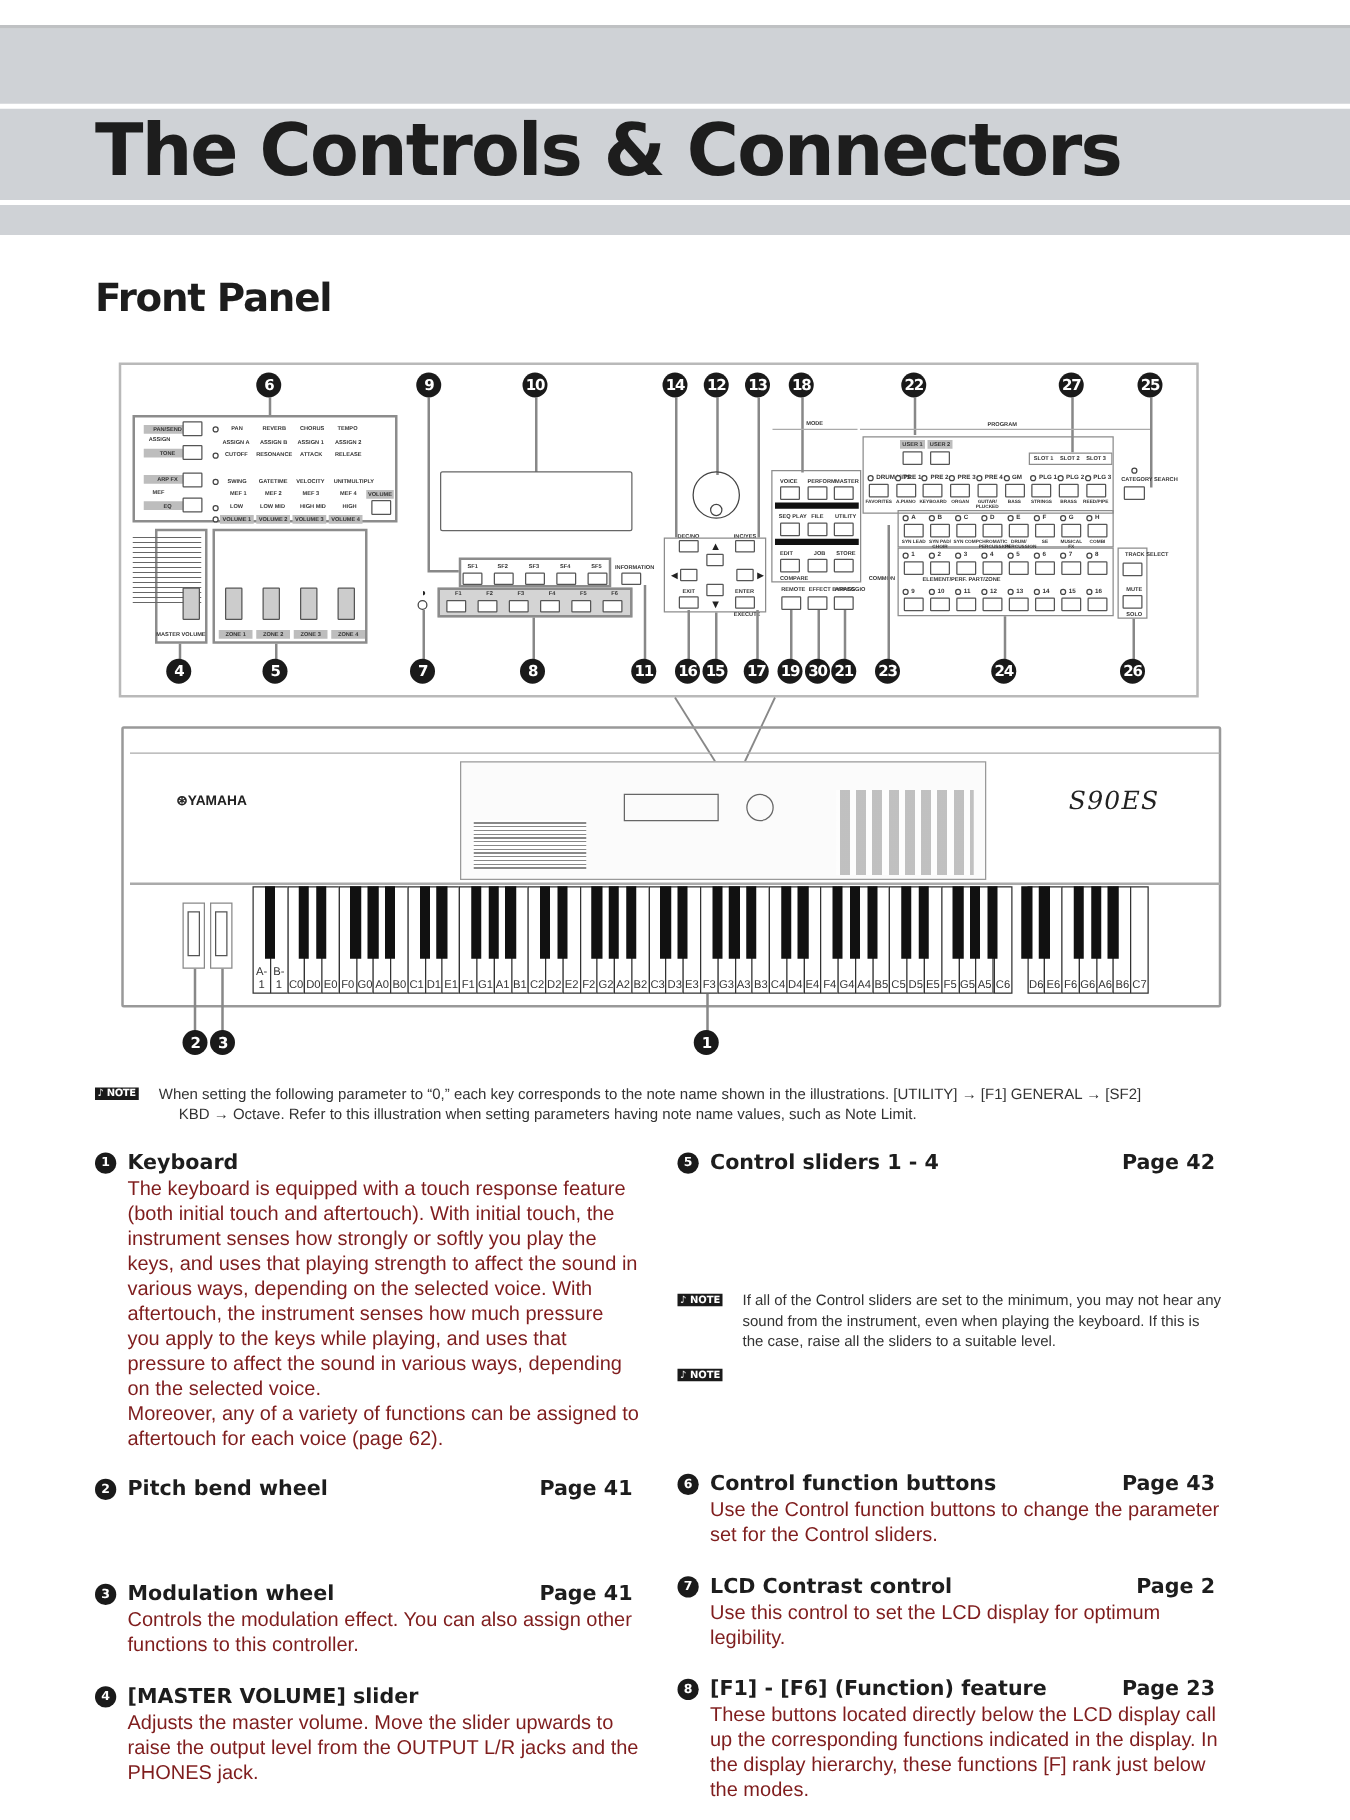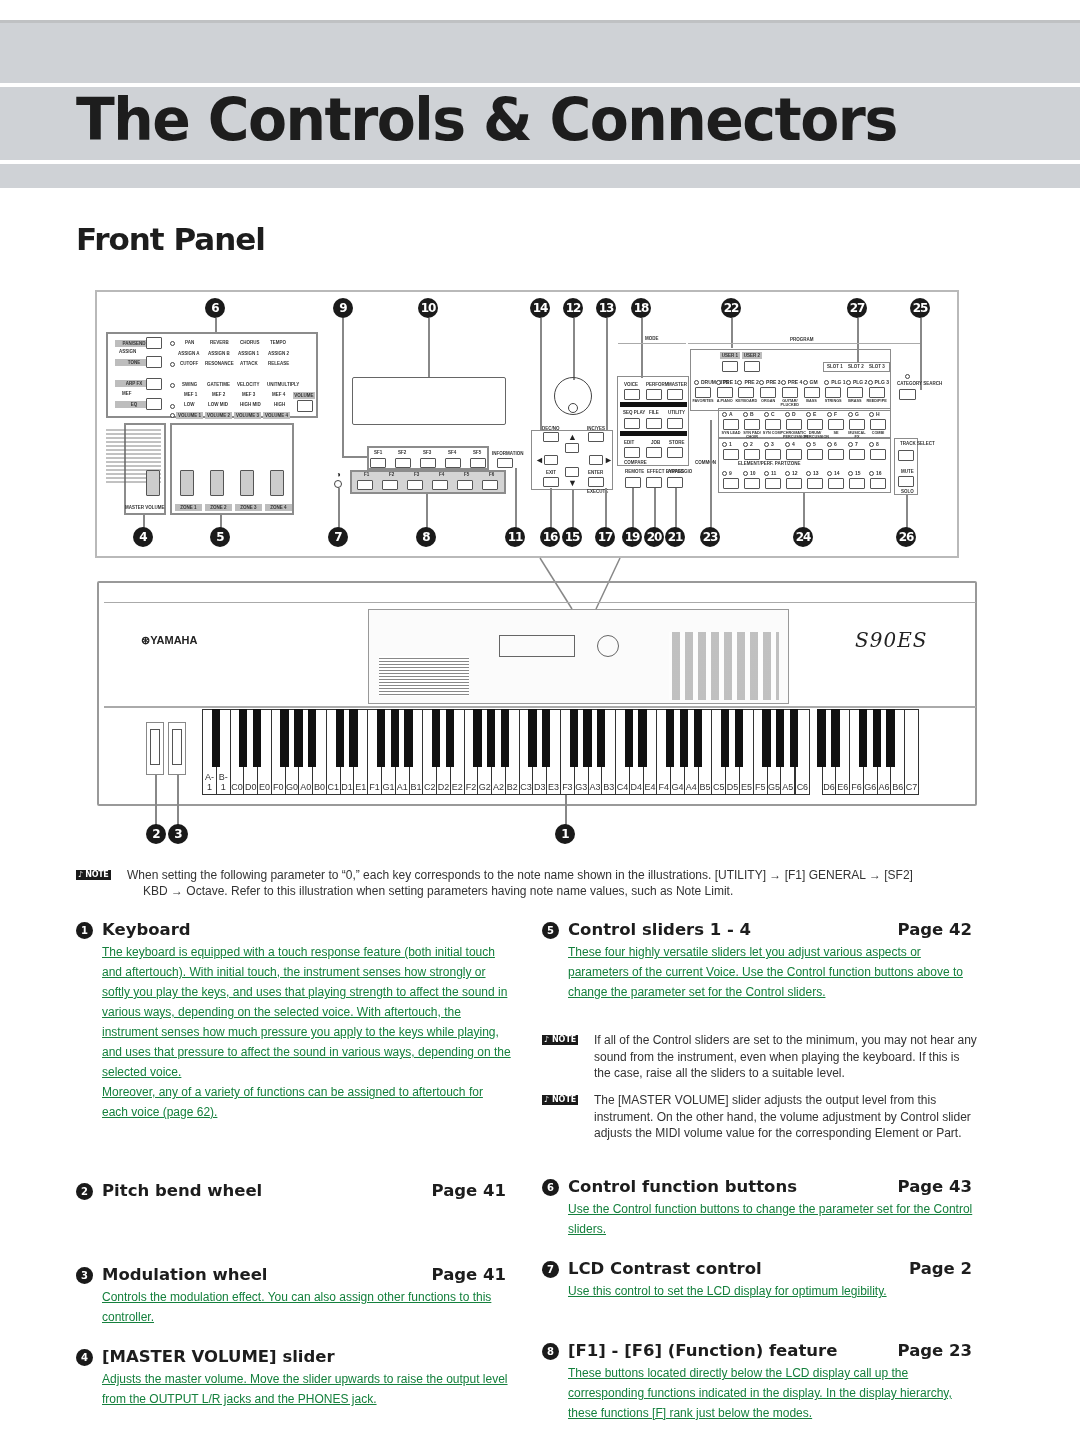--- a/index.html
+++ b/index.html
@@ -22,21 +22,21 @@
   .lcd{position:absolute;border:1.3px solid #666;border-radius:2px;background:#fff;}
   .key-w{position:absolute;top:0;height:86px;border:1px solid #333;background:#fff;}
   .key-b{position:absolute;top:0;height:58px;background:#111;}
   .key-lbl{position:absolute;bottom:2px;left:0;right:0;text-align:center;font-size:9px;color:#333;}
   .note-badge{position:absolute;background:#1a1a1a;color:#fff;font-size:8px;font-weight:bold;line-height:10px;padding:0 2px;font-family:"DejaVu Sans",sans-serif;letter-spacing:-0.3px;}
   .note-text{position:absolute;font-size:12px;line-height:16.5px;color:#333;}
   .sec{position:absolute;width:430px;}
   .sec-num{position:absolute;left:0;top:2px;width:17px;height:17px;border-radius:50%;background:#1a1a1a;color:#fff;font-size:10px;text-align:center;line-height:17px;font-weight:bold;font-family:"DejaVu Sans",sans-serif;}
   .sec-title{position:absolute;left:26px;top:0;font-family:"DejaVu Sans",sans-serif;font-weight:bold;font-size:16.5px;color:#1d1d1d;white-space:nowrap;}
   .sec-page{position:absolute;right:0;top:0;font-family:"DejaVu Sans",sans-serif;font-weight:bold;font-size:16.5px;color:#1d1d1d;}
-  .sec-body{position:absolute;left:26px;top:22px;width:410px;font-size:12px;line-height:20px;color:#15803d;text-decoration:underline;}
+  .sec-body{position:absolute;left:26px;top:22px;width:410px;font-size:16px;line-height:20px;color:#7f1d1d;}
   .sec-note-badge{position:absolute;left:0;background:#1a1a1a;color:#fff;font-size:8px;font-weight:bold;padding:0 2px;line-height:10px;font-family:"DejaVu Sans",sans-serif;}
   .sec-note-text{position:absolute;left:62px;width:385px;font-size:12px;line-height:16.5px;color:#333;}
 </style>
 </head>
 <body>
 
 <div class="abs" style="left:0;top:20px;width:1080px;height:3px;background:#bfc1c3;"></div>
 <div class="band" style="top:23px;height:60px;"></div>
 <div class="band" style="top:87px;height:73px;"></div>
 <div class="band" style="top:164px;height:24px;"></div>
@@ -409,21 +409,21 @@
 
 <div class="callout" style="left:133px;top:527px;">4</div>
 <div class="callout" style="left:210px;top:527px;">5</div>
 <div class="callout" style="left:328px;top:527px;">7</div>
 <div class="callout" style="left:416px;top:527px;">8</div>
 <div class="callout" style="left:505px;top:527px;">11</div>
 <div class="callout" style="left:540px;top:527px;">16</div>
 <div class="callout" style="left:562px;top:527px;">15</div>
 <div class="callout" style="left:595px;top:527px;">17</div>
 <div class="callout" style="left:622px;top:527px;">19</div>
-<div class="callout" style="left:644px;top:527px;">20</div>
+<div class="callout" style="left:644px;top:527px;">30</div>
 <div class="callout" style="left:665px;top:527px;">21</div>
 <div class="callout" style="left:700px;top:527px;">23</div>
 <div class="callout" style="left:793px;top:527px;">24</div>
 <div class="callout" style="left:896px;top:527px;">26</div>
 
 <svg class="abs" style="left:0;top:556px;" width="1080" height="56">
   <line x1="540" y1="2" x2="572" y2="53" stroke="#888" stroke-width="1.5"></line>
   <line x1="620" y1="2" x2="596" y2="53" stroke="#888" stroke-width="1.5"></line>
 </svg>
 <div class="abs" style="left:97px;top:581px;width:880px;height:225px;border:2px solid #999;border-radius:2px;"></div>
@@ -671,29 +671,27 @@
 <div class="sec" style="left:76px;top:1347px;height:90px;">
   <div class="sec-num">4</div>
   <div class="sec-title">[MASTER VOLUME] slider</div>
   <div class="sec-body">Adjusts the master volume. Move the slider upwards to raise the output level from the OUTPUT L/R jacks and the PHONES jack.</div>
 </div>
 
 <div class="sec" style="left:542px;top:920px;height:100px;">
   <div class="sec-num">5</div>
   <div class="sec-title">Control sliders 1 - 4</div>
   <div class="sec-page">Page 42</div>
-  <div class="sec-body">These four highly versatile sliders let you adjust various aspects or parameters of the current Voice. Use the Control function buttons above to change the parameter set for the Control sliders.</div>
 </div>
 <div class="abs" style="left:542px;top:1035px;width:445px;height:60px;">
   <div class="sec-note-badge"><span>♪</span> <span>NOTE</span></div>
   <div class="sec-note-text" style="top:-3px;left:52px;">If all of the Control sliders are set to the minimum, you may not hear any sound from the instrument, even when playing the keyboard. If this is the case, raise all the sliders to a suitable level.</div>
 </div>
 <div class="abs" style="left:542px;top:1095px;width:445px;height:66px;">
   <div class="sec-note-badge"><span>♪</span> <span>NOTE</span></div>
-  <div class="sec-note-text" style="top:-3px;left:52px;">The [MASTER VOLUME] slider adjusts the output level from this instrument. On the other hand, the volume adjustment by Control slider adjusts the MIDI volume value for the corresponding Element or Part.</div>
 </div>
 <div class="sec" style="left:542px;top:1177px;height:70px;">
   <div class="sec-num">6</div>
   <div class="sec-title">Control function buttons</div>
   <div class="sec-page">Page 43</div>
   <div class="sec-body">Use the Control function buttons to change the parameter set for the Control sliders.</div>
 </div>
 <div class="sec" style="left:542px;top:1259px;height:70px;">
   <div class="sec-num">7</div>
   <div class="sec-title">LCD Contrast control</div>

